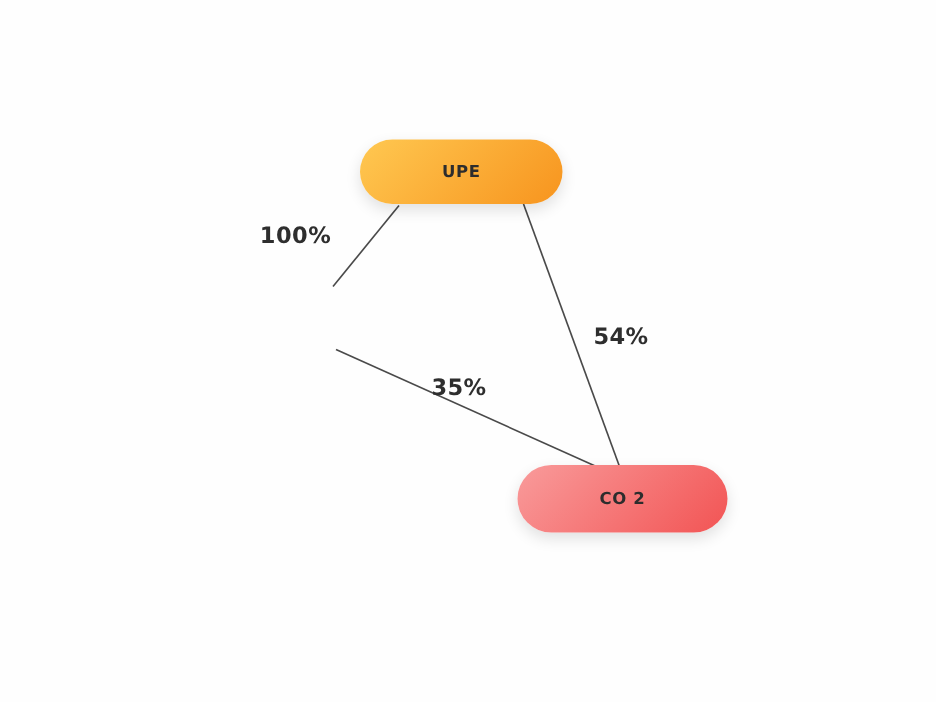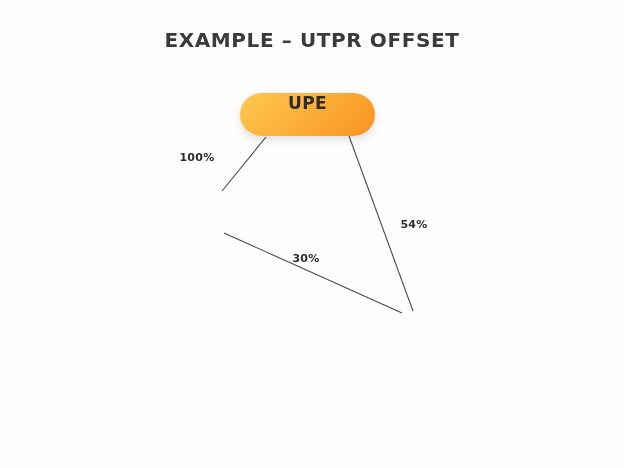--- a/index.html
+++ b/index.html
@@ -33,23 +33,24 @@
     width: 624px;
     height: 468px;
   }
   .edges-svg line {
     stroke-width: 1.1;
     fill: none;
   }
   .node {
     position: absolute;
     display: flex;
+    align-items: center;
     justify-content: center;
     border-radius: 24px;
-    font-size: 17px;
+    font-size: 11px;
     font-weight: 700;
     color: #2d2d2d;
     letter-spacing: 0.4px;
     box-shadow: 0 4px 10px rgba(0,0,0,0.12);
   }
   .node-upe {
     left: 240px;
     top: 93px;
     width: 135px;
     height: 43px;
@@ -61,49 +62,51 @@
     height: 46px;
   }
   .node-co2 {
     left: 345px;
     top: 310px;
     width: 140px;
     height: 45px;
   }
   .edge-label {
     position: absolute;
-    font-size: 11px;
+    font-size: 15px;
     font-weight: 700;
     color: #2e2e2e;
     letter-spacing: 0.3px;
     transform: translate(-50%, -50%);
     background: transparent;
   }
   .edge-label-1 { left: 197px; top: 157px; }
   .edge-label-2 { left: 414px; top: 224px; }
   .edge-label-3 { left: 306px; top: 258px; }
 </style>
 </head>
 <body>
 
 <div class="canvas" style="background: rgb(254, 254, 254);">
 
-  <div class="title">EXAMPLE – UTPR OFFSET</div>
 
   <svg class="edges-svg" viewBox="0 0 624 468" xmlns="http://www.w3.org/2000/svg">
     <line class="edge-line" x1="266" y1="137" x2="222" y2="191" stroke="#4a4a4a"></line>
     <line class="edge-line" x1="349" y1="136" x2="413" y2="311" stroke="#4a4a4a"></line>
     <line class="edge-line" x1="224" y1="233" x2="402" y2="313" stroke="#4a4a4a"></line>
   </svg>
 
   <div class="node node-upe" style="background: linear-gradient(135deg, rgb(255, 200, 81), rgb(247, 148, 30));">
     <span>UPE</span>
   </div>
 
 
+  <div class="node node-co2" style="background: linear-gradient(135deg, rgb(249, 155, 155), rgb(242, 84, 84));">
+    <span>CO 2</span>
+  </div>
 
   <div class="edge-label edge-label-1">100%</div>
 
   <div class="edge-label edge-label-2">54%</div>
 
-  <div class="edge-label edge-label-3">30%</div>
+  <div class="edge-label edge-label-3">35%</div>
 
 </div>
 
 </body></html>

